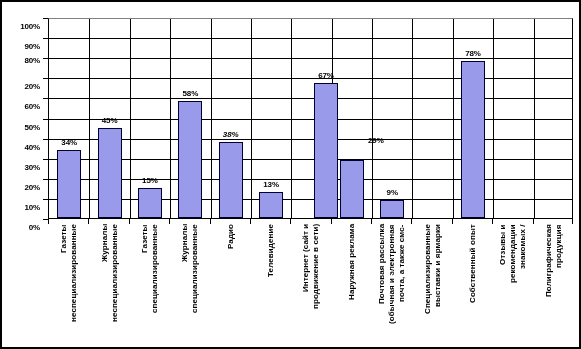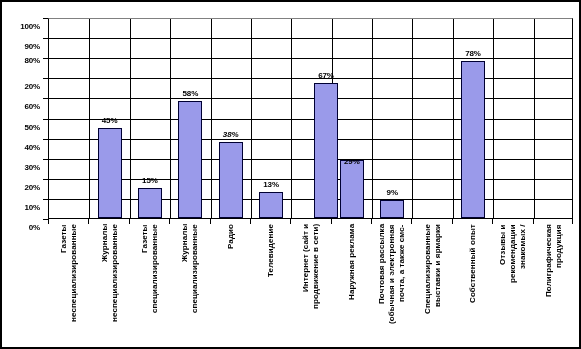--- a/index.html
+++ b/index.html
@@ -206,20 +206,24 @@
       <div class="v-grid" style="left: 121.154px;"></div>
       <div class="v-grid" style="left: 161.538px;"></div>
       <div class="v-grid" style="left: 201.923px;"></div>
       <div class="v-grid" style="left: 242.308px;"></div>
       <div class="v-grid" style="left: 282.692px;"></div>
       <div class="v-grid" style="left: 323.077px;"></div>
       <div class="v-grid" style="left: 363.462px;"></div>
       <div class="v-grid" style="left: 403.846px;"></div>
       <div class="v-grid" style="left: 444.231px;"></div>
       <div class="v-grid" style="left: 484.615px;"></div>
+      <div class="bar-slot" style="left: 0px; width: 40.3846px;">
+        <div class="bar" title="Газеты неспециализированные — 34%" style="height: 68.34px; background: rgb(154, 154, 234); border-color: rgb(0, 0, 51);"></div>
+        <div class="bar-value" style="bottom: 71.34px;">34%</div>
+      </div>
       <div class="bar-slot" style="left: 40.3846px; width: 40.3846px;">
         <div class="bar" title="Журналы неспециализированные — 45%" style="height: 90.45px; background: rgb(154, 154, 234); border-color: rgb(0, 0, 51);"></div>
         <div class="bar-value" style="bottom: 93.45px;">45%</div>
       </div>
       <div class="bar-slot" style="left: 80.7692px; width: 40.3846px;">
         <div class="bar" title="Газеты специализированные — 15%" style="height: 30.15px; background: rgb(154, 154, 234); border-color: rgb(0, 0, 51);"></div>
         <div class="bar-value" style="bottom: 33.15px;">15%</div>
       </div>
       <div class="bar-slot" style="left: 121.154px; width: 40.3846px;">
         <div class="bar" title="Журналы специализированные — 58%" style="height: 116.58px; background: rgb(154, 154, 234); border-color: rgb(0, 0, 51);"></div>
@@ -232,21 +236,21 @@
       <div class="bar-slot" style="left: 201.923px; width: 40.3846px;">
         <div class="bar" title="Телевидение — 13%" style="height: 26.13px; background: rgb(154, 154, 234); border-color: rgb(0, 0, 51);"></div>
         <div class="bar-value" style="bottom: 29.13px;">13%</div>
       </div>
       <div class="bar-slot" style="left: 242.308px; width: 40.3846px; padding-left: 29px;">
         <div class="bar" title="Интернет (сайт и продвижение в сети) — 67%" style="height: 134.67px; background: rgb(154, 154, 234); border-color: rgb(0, 0, 51);"></div>
         <div class="bar-value" style="bottom: 137.67px;">67%</div>
       </div>
       <div class="bar-slot" style="left: 282.692px; width: 40.3846px;">
         <div class="bar" title="Наружная реклама — 29%" style="height: 58.29px; background: rgb(154, 154, 234); border-color: rgb(0, 0, 51);"></div>
-        <div class="bar-value" style="bottom: 52px;">29%</div>
+        <div class="bar-value" style="bottom: 73px; margin-left: 24px;">29%</div>
       </div>
       <div class="bar-slot" style="left: 323.077px; width: 40.3846px;">
         <div class="bar" title="Почтовая рассылка (обычная и электронная почта, а также смс- — 9%" style="height: 18.09px; background: rgb(154, 154, 234); border-color: rgb(0, 0, 51);"></div>
         <div class="bar-value" style="bottom: 21.09px;">9%</div>
       </div>
       <div class="bar-slot" style="left: 403.846px; width: 40.3846px;">
         <div class="bar" title="Собственный опыт — 78%" style="height: 156.78px; background: rgb(154, 154, 234); border-color: rgb(0, 0, 51);"></div>
         <div class="bar-value" style="bottom: 159.78px;">78%</div>
       </div>
     </div>

